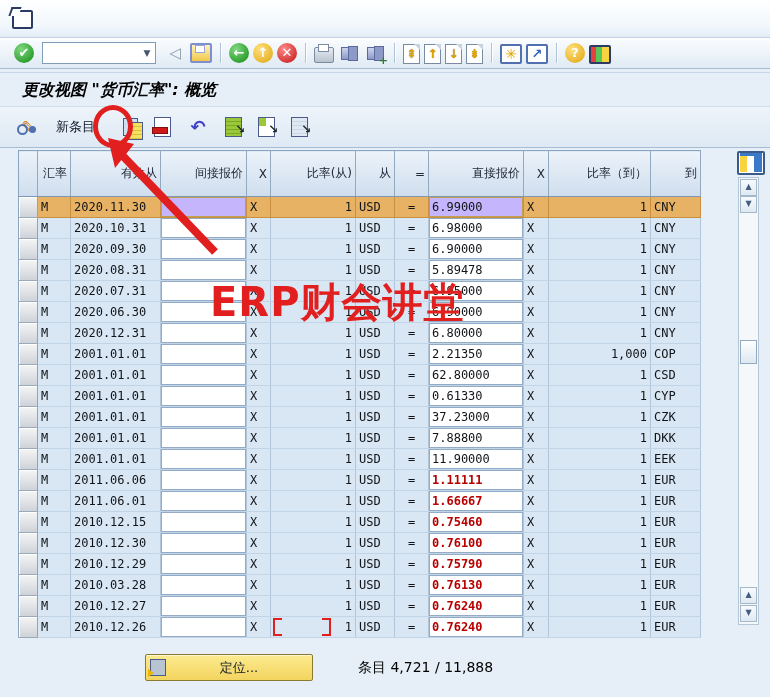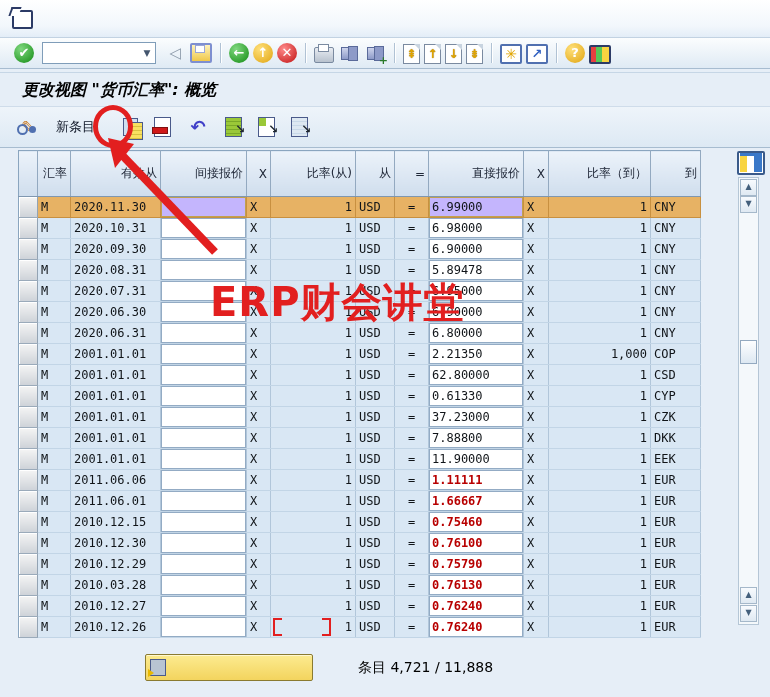--- a/index.html
+++ b/index.html
@@ -299,21 +299,21 @@
     <td>USD</td>
     <td class="c-eq">=</td>
     <td class="c-input">6.90000</td>
     <td>X</td>
     <td class="c-num">1</td>
     <td>CNY</td>
   </tr>
         <tr>
     <td class="c-sel"></td>
     <td>M</td>
-    <td>2020.06.31</td>
+    <td>2020.12.31</td>
     <td class="c-input"></td>
     <td>X</td>
     <td class="c-num">1</td>
     <td>USD</td>
     <td class="c-eq">=</td>
     <td class="c-input">6.80000</td>
     <td>X</td>
     <td class="c-num">1</td>
     <td>CNY</td>
   </tr>
@@ -521,20 +521,21 @@
 <div class="vscroll">
   <span class="sbtn" style="top:1px">▲</span>
   <span class="sbtn" style="top:18px">▼</span>
   <span class="sthumb"></span>
   <span class="sbtn" style="top:409px">▲</span>
   <span class="sbtn" style="top:427px">▼</span>
 </div>
 
 <div class="pos-btn">
   <span class="pos-icon"></span>
+  <span class="pos-label">定位...</span>
 </div>
 <div class="entries">条目 4,721 / 11,888</div>
 
 <div class="anno-circle"></div>
 <svg class="anno-arrow" width="125" height="128">
   <polygon points="10,6 36,12 17,36" fill="#e21f1f"></polygon>
   <line x1="23" y1="22" x2="117" y2="120" stroke="#e21f1f" stroke-width="8"></line>
 </svg>
 <div class="watermark">ERP财会讲堂</div>
 

